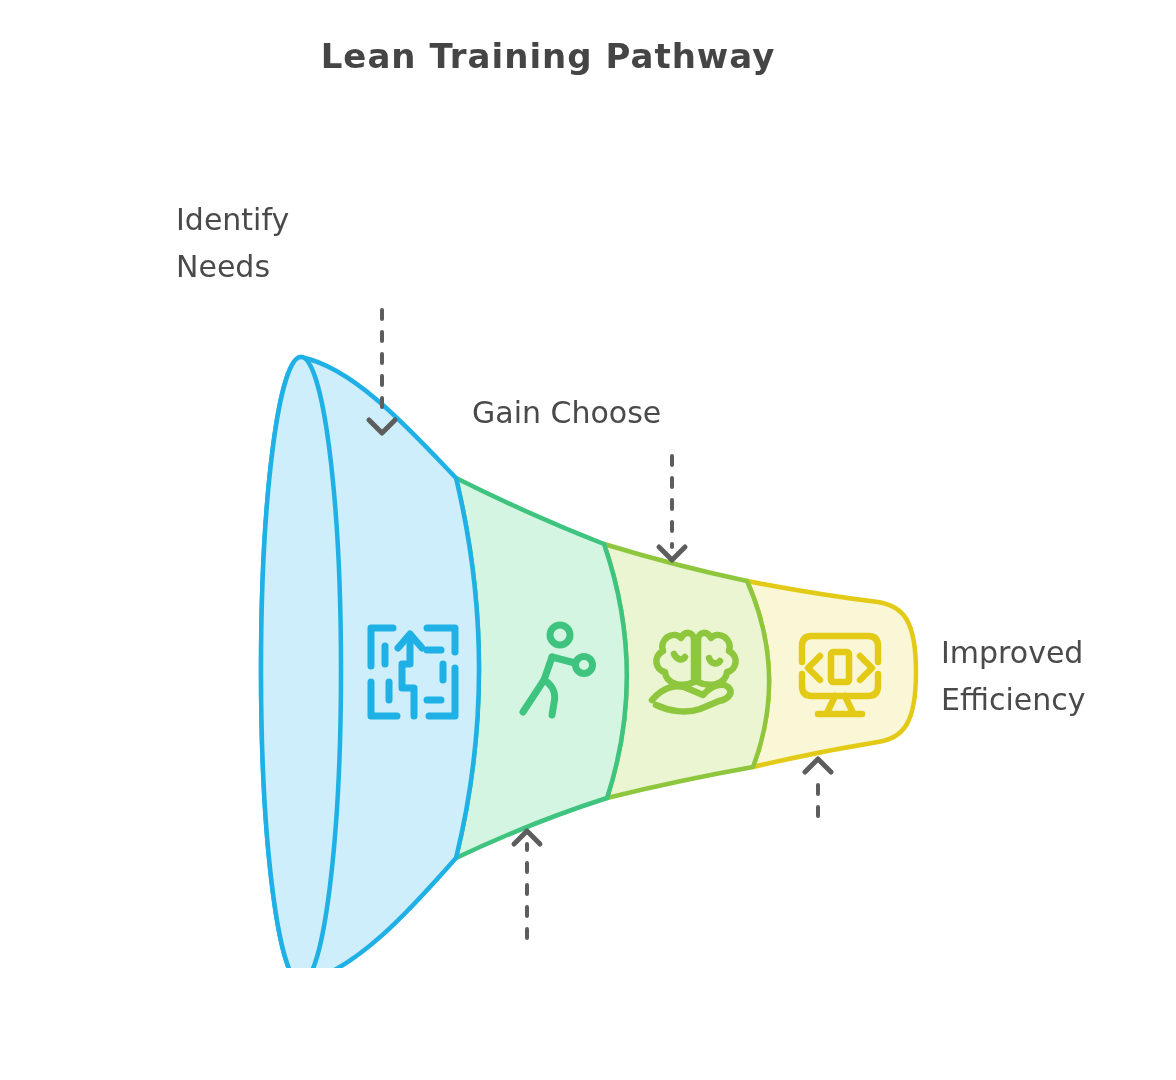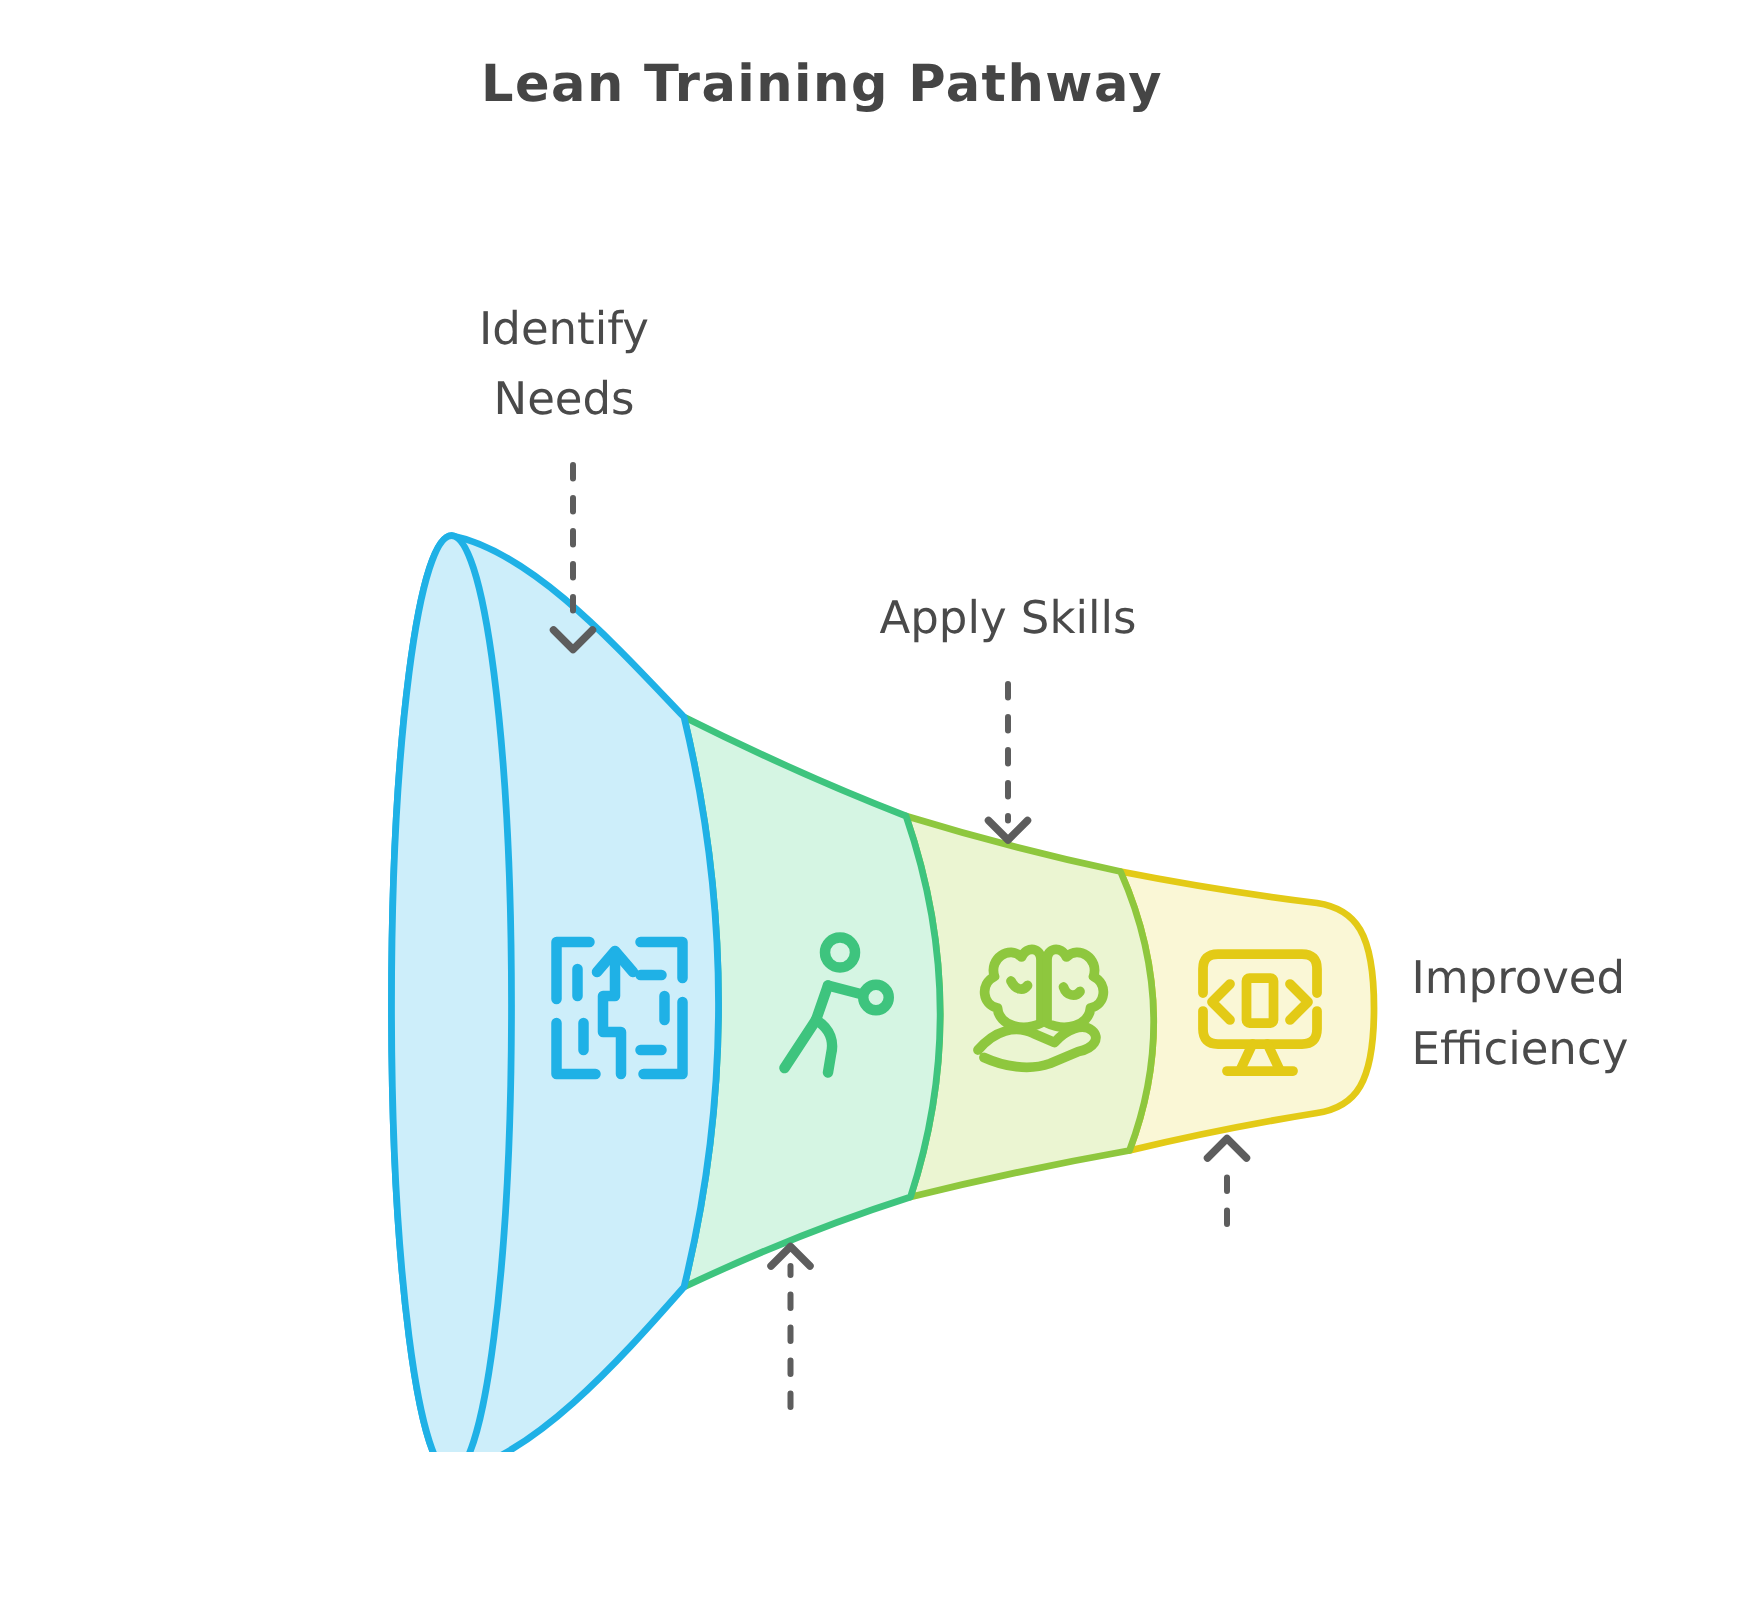--- a/index.html
+++ b/index.html
@@ -18,21 +18,21 @@
     letter-spacing:1px;
     color:var(--title_text, #454545);
   }
   .label{
     position:absolute;
     font-size:30px;
     line-height:47px;
     color:var(--label_text, #4a4a4a);
     white-space:pre-line;
   }
-  .label.center{text-align:center;}
+  .label.center{text-align:left;}
   .label.right{text-align:right;}
   .label.left{text-align:left;}
   svg{position:absolute;left:0;top:0;}
   .seg{stroke-width:4.5;stroke-linejoin:round;}
   .icon{fill:none;stroke-width:7;stroke-linecap:round;stroke-linejoin:round;}
   .arrow-line{fill:none;stroke:var(--arrow, #5d5d5d);stroke-width:4;stroke-linecap:round;stroke-dasharray:9 13;}
   .arrow-head{fill:none;stroke:var(--arrow, #5d5d5d);stroke-width:5;stroke-linecap:round;stroke-linejoin:round;}
 </style>
 </head>
 <body>
@@ -123,21 +123,21 @@
     </g>
     <g>
       <line class="arrow-line" x1="818" y1="816" x2="818" y2="772"></line>
       <polyline class="arrow-head" points="805,772 818,759 831,772"></polyline>
     </g>
   </svg>
 
   <div class="label center" style="left:176px;top:196px;width:400px;">Identify
 Needs</div>
 
-  <div class="label center" style="left:472px;top:389px;width:400px;">Apply Skills</div>
+  <div class="label center" style="left:472px;top:389px;width:400px;">Gain Choose</div>
 
 
   <div class="label left" style="left:941px;top:629px;width:280px;">Improved
 Efficiency</div>
 
 
 
 </div>
 
 </body></html>

